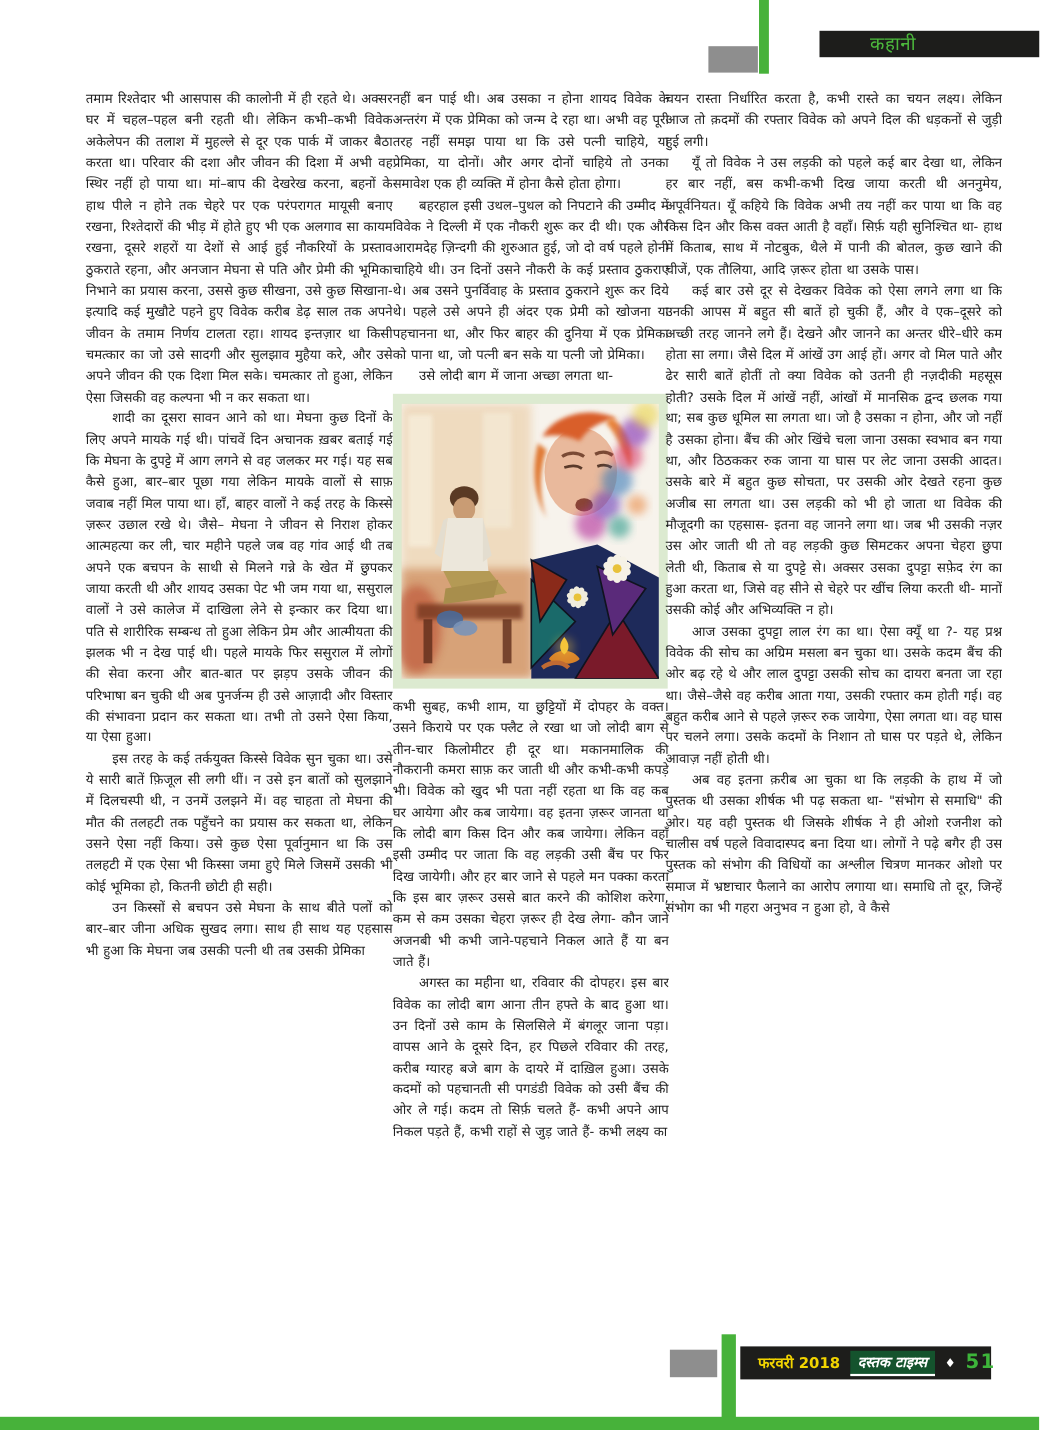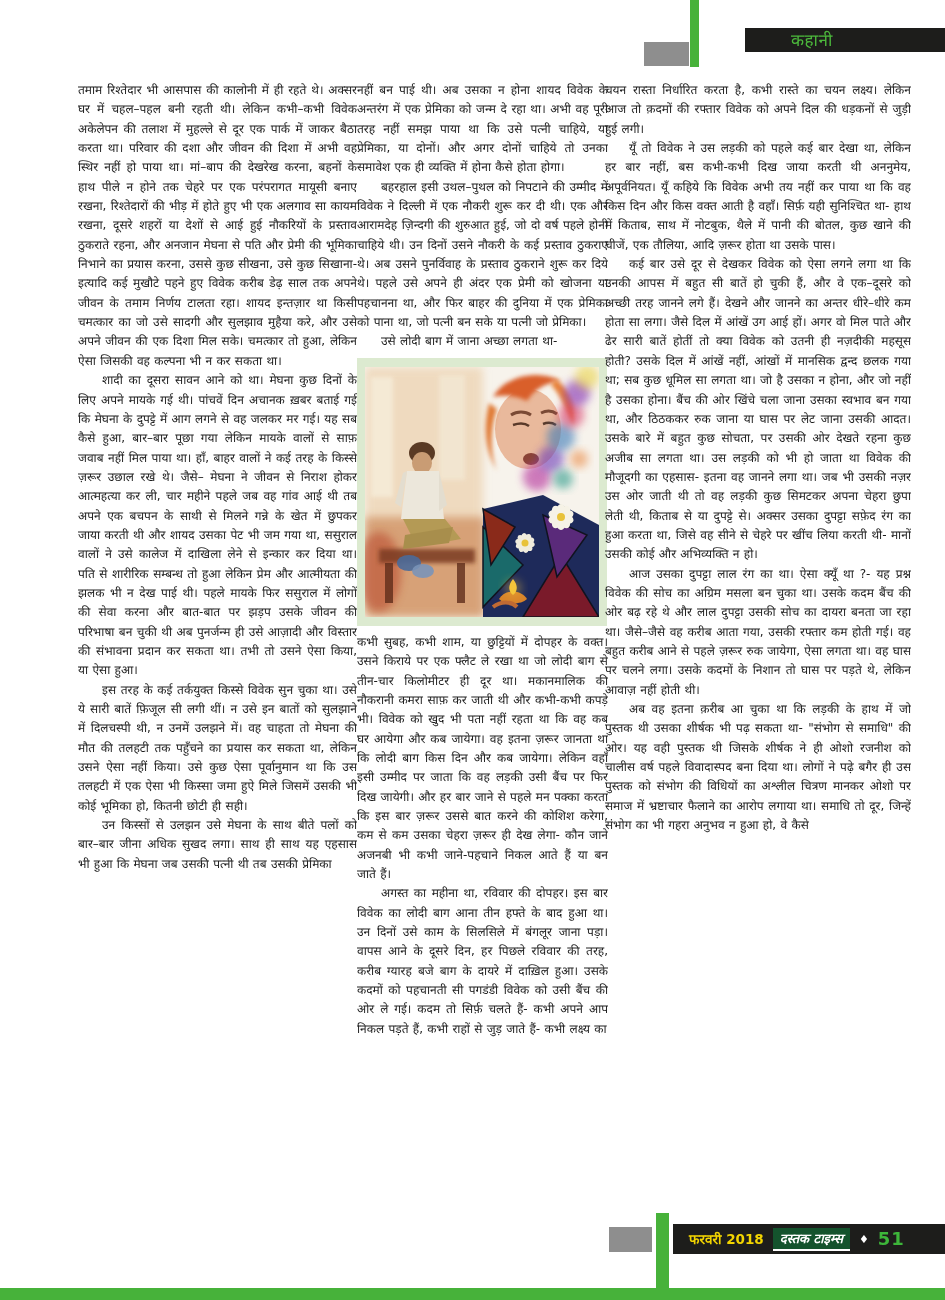--- a/index.html
+++ b/index.html
@@ -28,21 +28,21 @@
   .col p.ind{text-indent:24px;}
   
   .illus{
     margin:6px 0 7px 0;background:#dcead0;padding:9px 8px;width:234px;height:250px;
   }
   .illus svg{display:block;}
   
   .ftr-gray{position:absolute;left:609px;top:1227px;width:43px;height:25px;background:#8e8e8e;}
   .ftr-greenbar{position:absolute;left:656px;top:1213px;width:13px;height:87px;background:#47b23a;}
   .ftr-black{
-    position:absolute;left:673px;top:1224px;width:272px;height:30px;background:#1d1d1b;
+    position:absolute;left:673px;top:1224px;width:228px;height:30px;background:#1d1d1b;
     display:flex;align-items:center;gap:9px;padding-left:16px;box-sizing:border-box;
   }
   .ftr-date{color:#f2d400;font-weight:bold;font-size:13.5px;white-space:nowrap;}
   .ftr-logo{
     background:#14532d;color:#ffffff;font-weight:bold;font-style:italic;font-size:13px;
     padding:1px 7px 2px 7px;border-bottom:2px solid #ffffff;white-space:nowrap;
   }
   .ftr-diamond{color:#ffffff;font-size:11px;}
   .ftr-page{color:#3db53a;font-weight:bold;font-size:18px;line-height:30px;letter-spacing:1px;}
   .bottom-strip{position:absolute;left:0;top:1288px;width:945px;height:12px;background:#47b23a;}
@@ -55,21 +55,21 @@
   <div class="hdr-gray"></div>
   <div class="hdr-greenbar"></div>
   <div class="hdr-black">
     <span>कहानी</span>
   </div>
 
   <div class="col" id="col1">
     <p>तमाम रिश्तेदार भी आसपास की कालोनी में ही रहते थे। अक्सर घर में चहल–पहल बनी रहती थी। लेकिन कभी–कभी विवेक अकेलेपन की तलाश में मुहल्ले से दूर एक पार्क में जाकर बैठा करता था। परिवार की दशा और जीवन की दिशा में अभी वह स्थिर नहीं हो पाया था। मां–बाप की देखरेख करना, बहनों के हाथ पीले न होने तक चेहरे पर एक परंपरागत मायूसी बनाए रखना, रिश्तेदारों की भीड़ में होते हुए भी एक अलगाव सा कायम रखना, दूसरे शहरों या देशों से आई हुई नौकरियों के प्रस्ताव ठुकराते रहना, और अनजान मेघना से पति और प्रेमी की भूमिका निभाने का प्रयास करना, उससे कुछ सीखना, उसे कुछ सिखाना- इत्यादि कई मुखौटे पहने हुए विवेक करीब डेढ़ साल तक अपने जीवन के तमाम निर्णय टालता रहा। शायद इन्तज़ार था किसी चमत्कार का जो उसे सादगी और सुलझाव मुहैया करे, और उसे अपने जीवन की एक दिशा मिल सके। चमत्कार तो हुआ, लेकिन ऐसा जिसकी वह कल्पना भी न कर सकता था।</p>
     <p class="ind">शादी का दूसरा सावन आने को था। मेघना कुछ दिनों के लिए अपने मायके गई थी। पांचवें दिन अचानक ख़बर बताई गई कि मेघना के दुपट्टे में आग लगने से वह जलकर मर गई। यह सब कैसे हुआ, बार–बार पूछा गया लेकिन मायके वालों से साफ़ जवाब नहीं मिल पाया था। हाँ, बाहर वालों ने कई तरह के किस्से ज़रूर उछाल रखे थे। जैसे– मेघना ने जीवन से निराश होकर आत्महत्या कर ली, चार महीने पहले जब वह गांव आई थी तब अपने एक बचपन के साथी से मिलने गन्ने के खेत में छुपकर जाया करती थी और शायद उसका पेट भी जम गया था, ससुराल वालों ने उसे कालेज में दाखिला लेने से इन्कार कर दिया था। पति से शारीरिक सम्बन्ध तो हुआ लेकिन प्रेम और आत्मीयता की झलक भी न देख पाई थी। पहले मायके फिर ससुराल में लोगों की सेवा करना और बात-बात पर झड़प उसके जीवन की परिभाषा बन चुकी थी अब पुनर्जन्म ही उसे आज़ादी और विस्तार की संभावना प्रदान कर सकता था। तभी तो उसने ऐसा किया, या ऐसा हुआ।</p>
     <p class="ind">इस तरह के कई तर्कयुक्त किस्से विवेक सुन चुका था। उसे ये सारी बातें फ़िजूल सी लगी थीं। न उसे इन बातों को सुलझाने में दिलचस्पी थी, न उनमें उलझने में। वह चाहता तो मेघना की मौत की तलहटी तक पहुँचने का प्रयास कर सकता था, लेकिन उसने ऐसा नहीं किया। उसे कुछ ऐसा पूर्वानुमान था कि उस तलहटी में एक ऐसा भी किस्सा जमा हुऐ मिले जिसमें उसकी भी कोई भूमिका हो, कितनी छोटी ही सही।</p>
-    <p class="ind">उन किस्सों से उलझन उसे मेघना के साथ बीते पलों को बार–बार जीना अधिक सुखद लगा। साथ ही साथ यह एहसास भी हुआ कि मेघना जब उसकी पत्नी थी तब उसकी प्रेमिका</p>
+    <p class="ind">उन किस्सों से बचपन उसे मेघना के साथ बीते पलों को बार–बार जीना अधिक सुखद लगा। साथ ही साथ यह एहसास भी हुआ कि मेघना जब उसकी पत्नी थी तब उसकी प्रेमिका</p>
   </div>
 
   <div class="col" id="col2">
     <p>नहीं बन पाई थी। अब उसका न होना शायद विवेक के अन्तरंग में एक प्रेमिका को जन्म दे रहा था। अभी वह पूरी तरह नहीं समझ पाया था कि उसे पत्नी चाहिये, या प्रेमिका, या दोनों। और अगर दोनों चाहिये तो उनका समावेश एक ही व्यक्ति में होना कैसे होता होगा।</p>
     <p class="ind">बहरहाल इसी उथल–पुथल को निपटाने की उम्मीद में विवेक ने दिल्ली में एक नौकरी शुरू कर दी थी। एक और आरामदेह ज़िन्दगी की शुरुआत हुई, जो दो वर्ष पहले होनी चाहिये थी। उन दिनों उसने नौकरी के कई प्रस्ताव ठुकराए थे। अब उसने पुनर्विवाह के प्रस्ताव ठुकराने शुरू कर दिये थे। पहले उसे अपने ही अंदर एक प्रेमी को खोजना या पहचानना था, और फिर बाहर की दुनिया में एक प्रेमिका को पाना था, जो पत्नी बन सके या पत्नी जो प्रेमिका।</p>
     <p class="ind">उसे लोदी बाग में जाना अच्छा लगता था-</p>
 
     <div class="illus">
       <svg width="234" height="250" viewBox="0 0 234 250" xmlns="http://www.w3.org/2000/svg">
         <defs>

